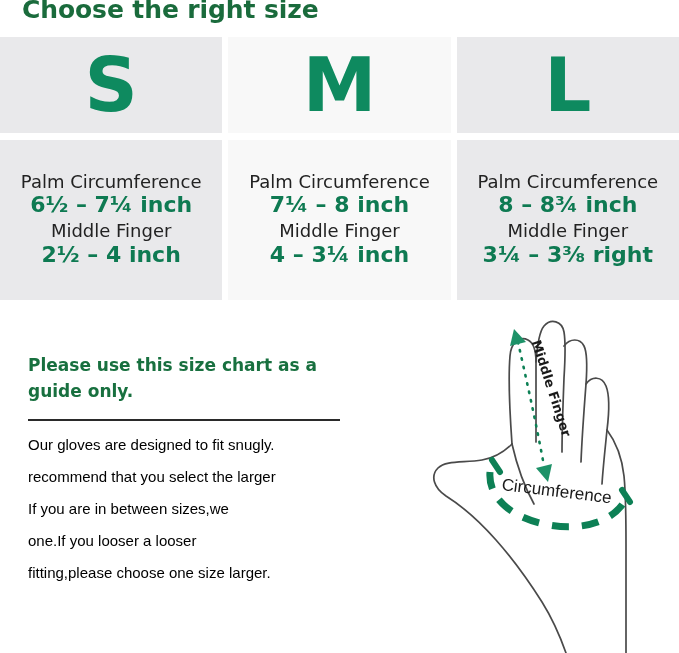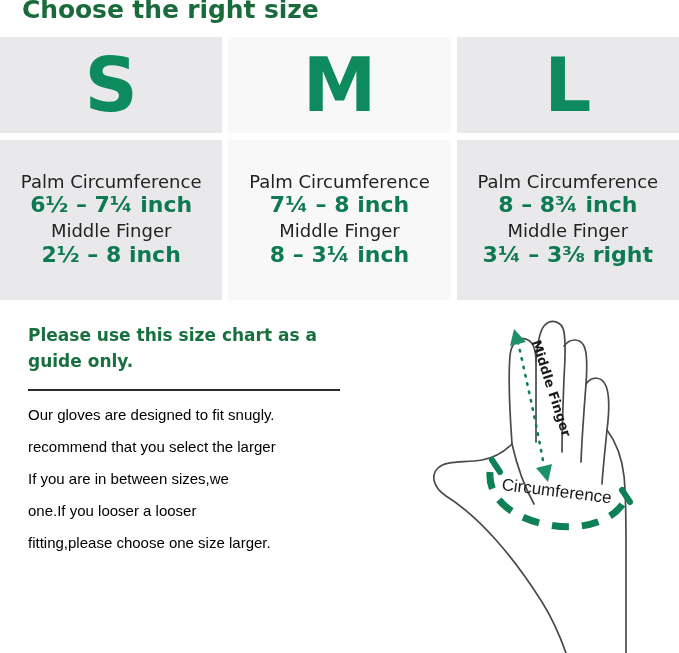--- a/index.html
+++ b/index.html
@@ -84,21 +84,21 @@
   }
   .shade-gray .letter-box,
   .shade-gray .spec-box { background: #e9e9eb; }
   .shade-light .letter-box,
   .shade-light .spec-box { background: #f8f8f8; }
 
   
   .note {
     position: absolute;
     left: 28px;
-    top: 322px;
+    top: 352px;
     width: 330px;
   }
   .note-heading {
     font-family: "DejaVu Sans", sans-serif;
     font-weight: bold;
     font-size: 17px;
     line-height: 1.55;
     color: #18703f;
     margin: 0;
   }
@@ -158,33 +158,33 @@
 <div class="columns">
 
   <div class="col shade-gray">
     <div class="letter-box">
       <span class="letter">S</span>
     </div>
     <div class="spec-box">
       <div class="spec-label">Palm Circumference</div>
       <div class="spec-value">6½ – 7¼ inch</div>
       <div class="spec-label">Middle Finger</div>
-      <div class="spec-value">2½ – 8 inch</div>
+      <div class="spec-value">2½ – 4 inch</div>
     </div>
   </div>
 
   <div class="col shade-light">
     <div class="letter-box">
       <span class="letter">M</span>
     </div>
     <div class="spec-box">
       <div class="spec-label">Palm Circumference</div>
       <div class="spec-value">7¼ – 8 inch</div>
       <div class="spec-label">Middle Finger</div>
-      <div class="spec-value">8 – 3¼ inch</div>
+      <div class="spec-value">4 – 3¼ inch</div>
     </div>
   </div>
 
   <div class="col shade-gray">
     <div class="letter-box">
       <span class="letter">L</span>
     </div>
     <div class="spec-box">
       <div class="spec-label">Palm Circumference</div>
       <div class="spec-value">8 – 8¾ inch</div>

